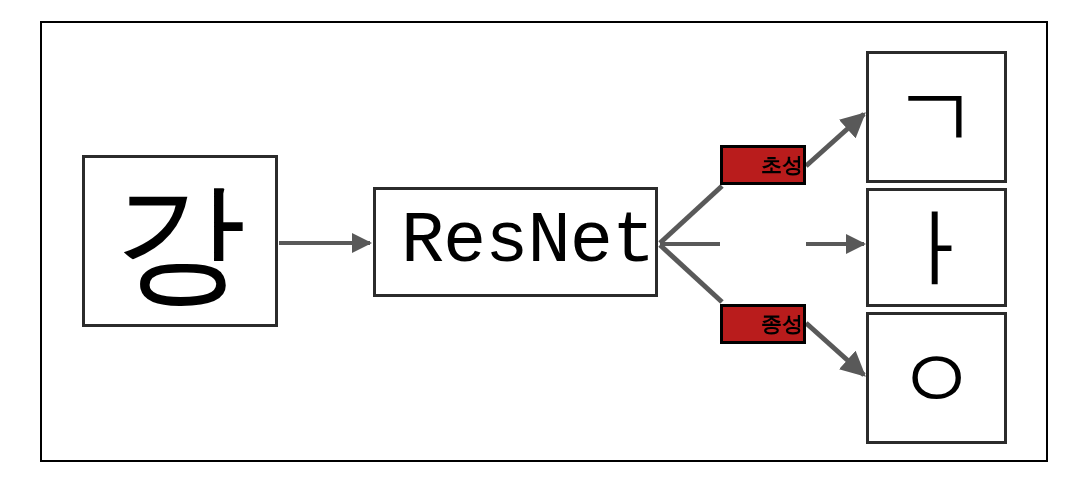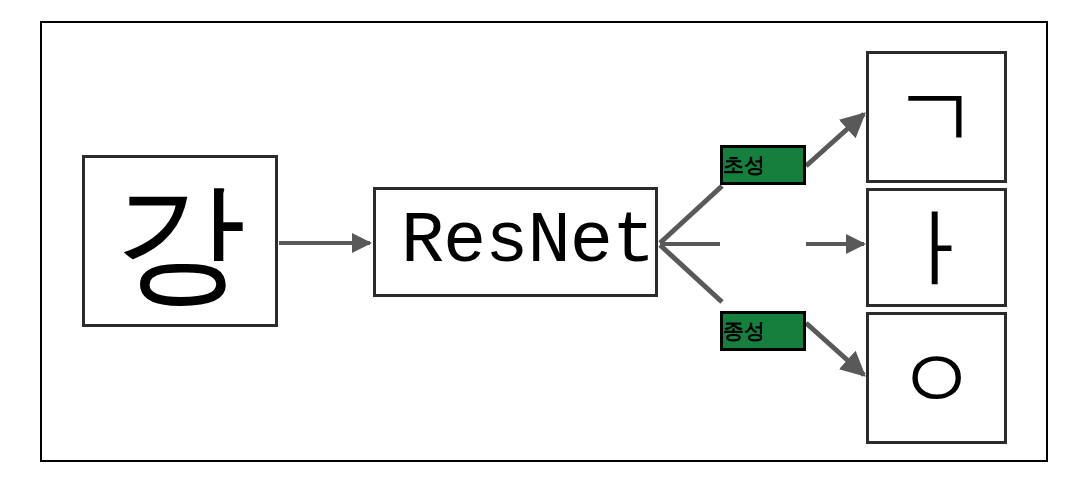--- a/index.html
+++ b/index.html
@@ -91,39 +91,39 @@
     font-size: 72px;
     line-height: 1;
     color: #000000;
     letter-spacing: -1px;
     user-select: none;
     margin-left: 24px;
   }
   
   .arrow-label {
     position: absolute;
-    background: #15803d;
+    background: #b91c1c;
     border: 3px solid #000000;
     box-sizing: border-box;
     display: flex;
     align-items: center;
-    justify-content: flex-start;
+    justify-content: flex-end;
     z-index: 5;
   }
   .arrow-label span {
     font-family: "DejaVu Sans", sans-serif;
     font-size: 21px;
     font-weight: bold;
     color: #000000;
     line-height: 1;
     user-select: none;
   }
   #label-box-1 { left: 720px; top: 145px; width: 86px; height: 40px; }
   #label-box-2 { left: 720px; top: 224px; width: 86px; height: 40px; }
-  #label-box-3 { left: 720px; top: 311px; width: 86px; height: 40px; }
+  #label-box-3 { left: 720px; top: 304px; width: 86px; height: 40px; }
 
   #edges {
     position: absolute;
     left: 0;
     top: 0;
     width: 1066px;
     height: 486px;
     pointer-events: none;
     z-index: 1;
   }

